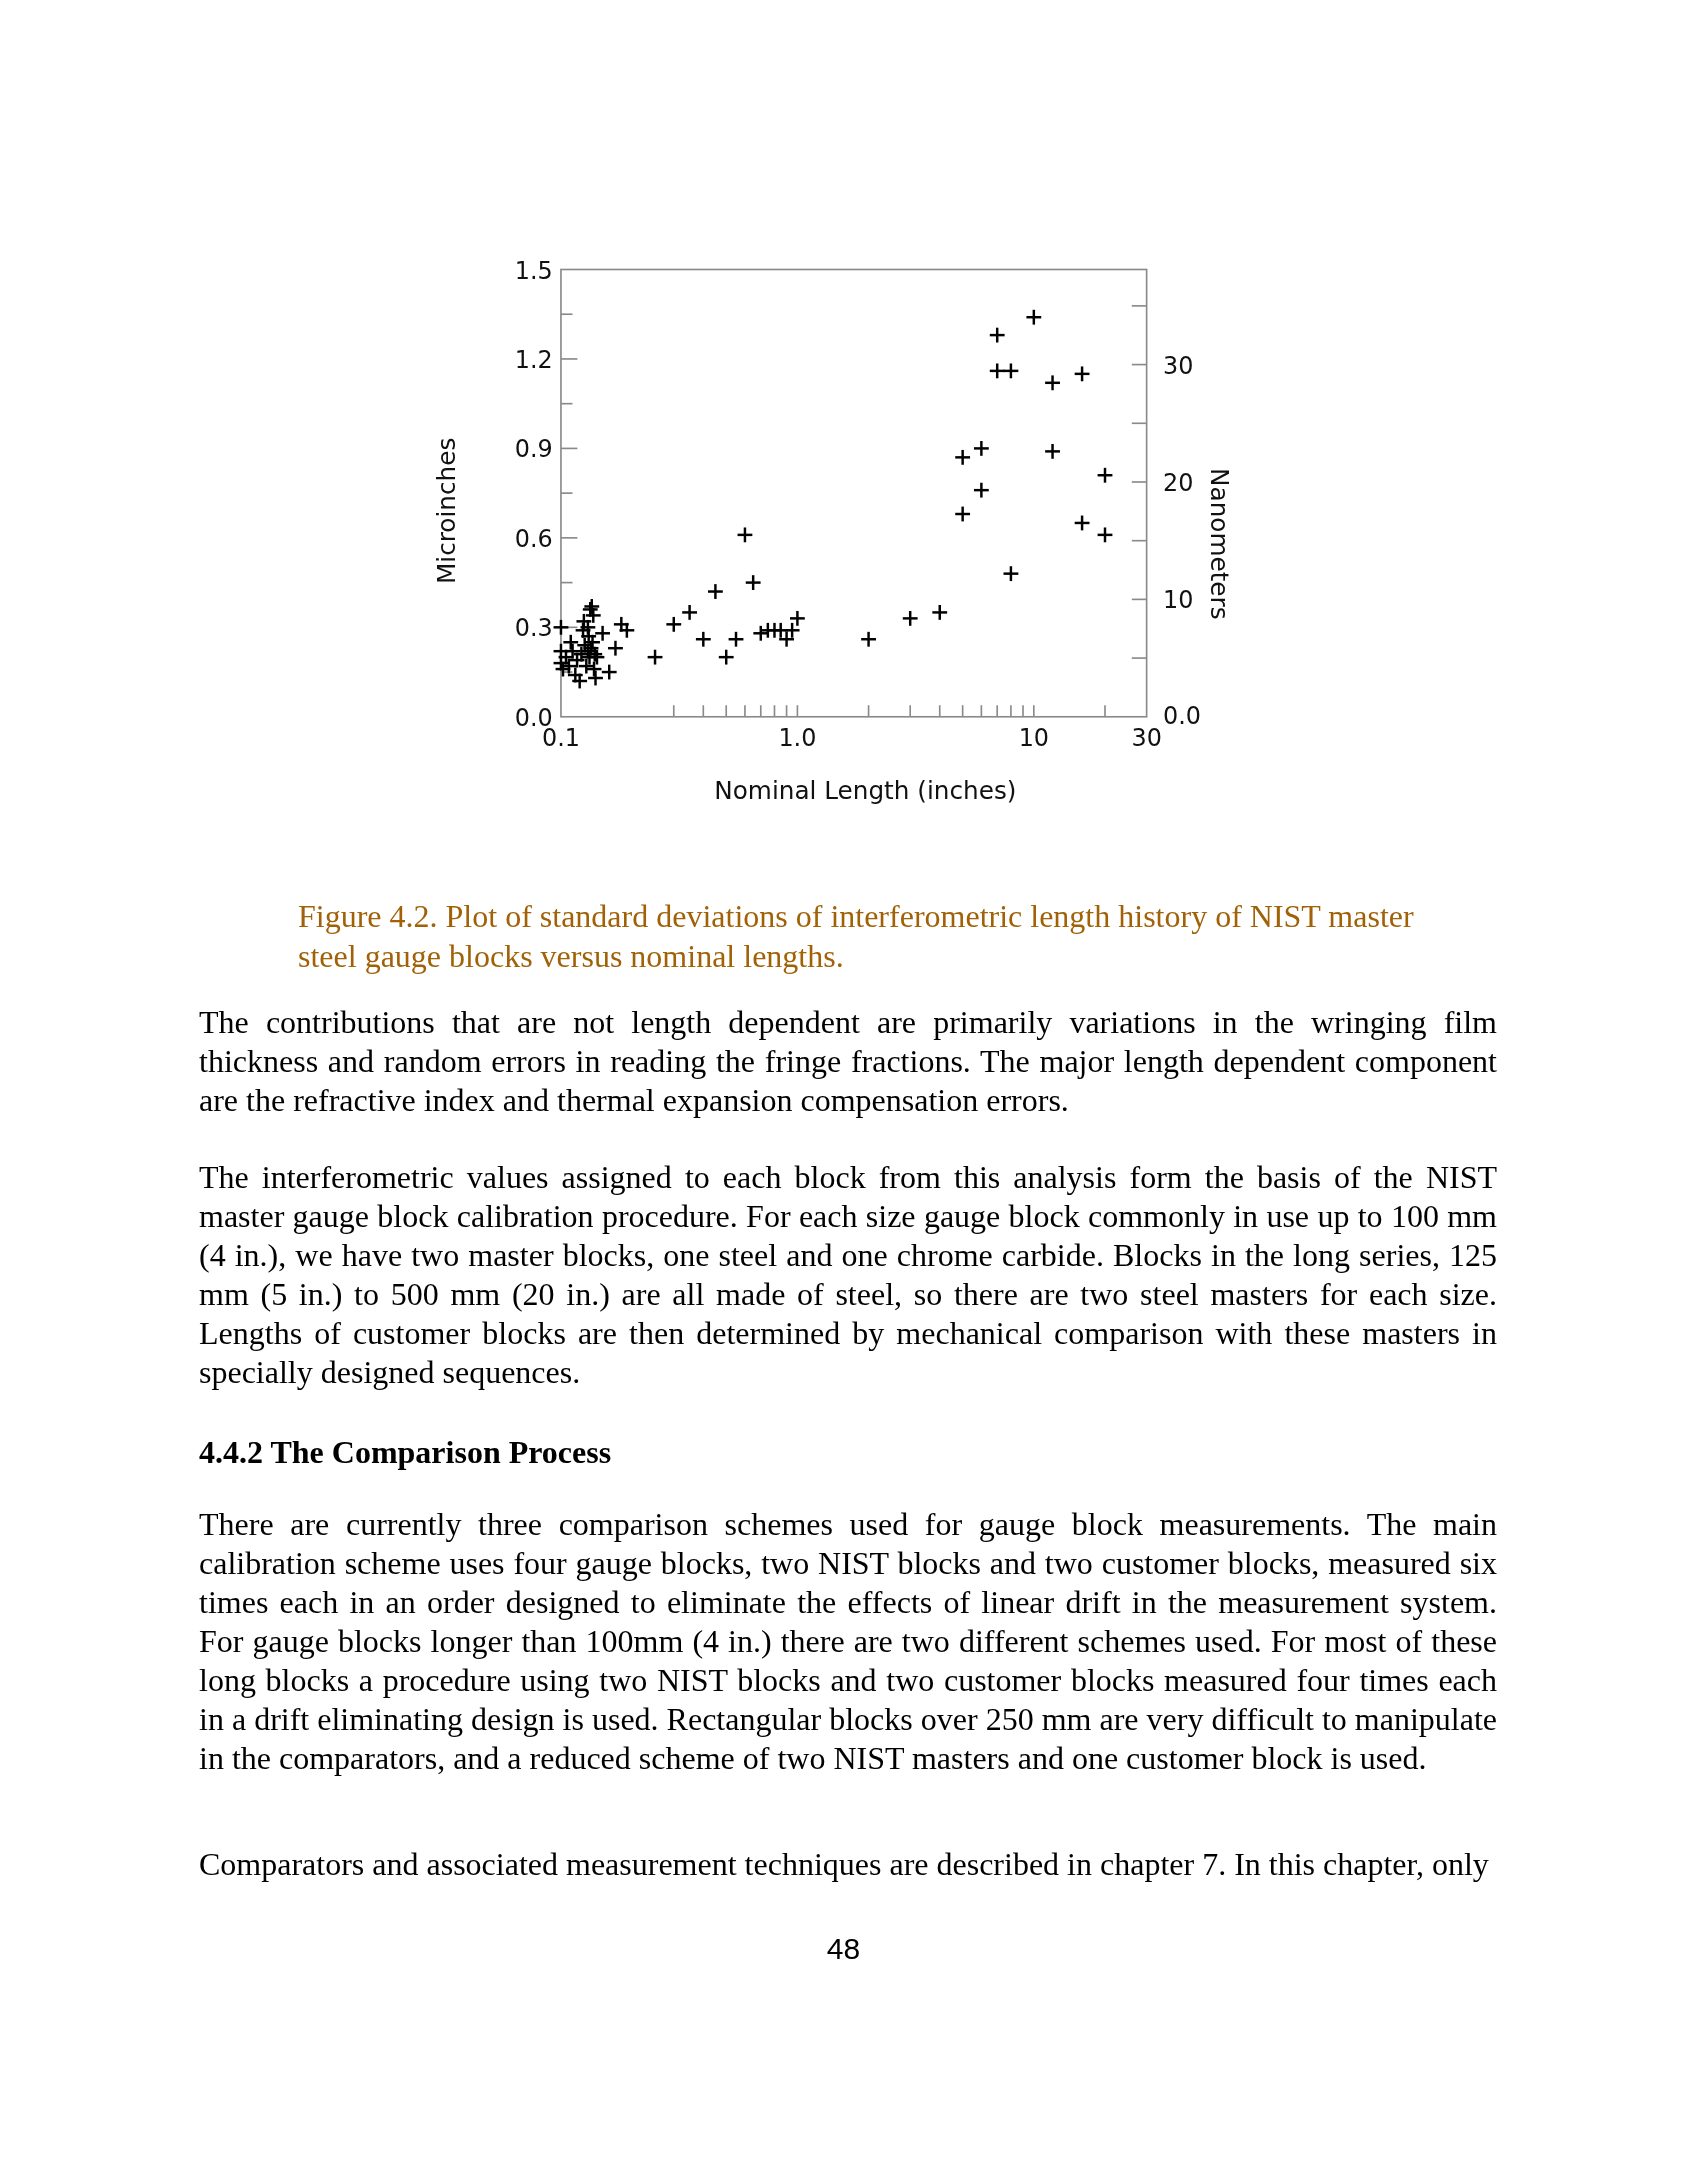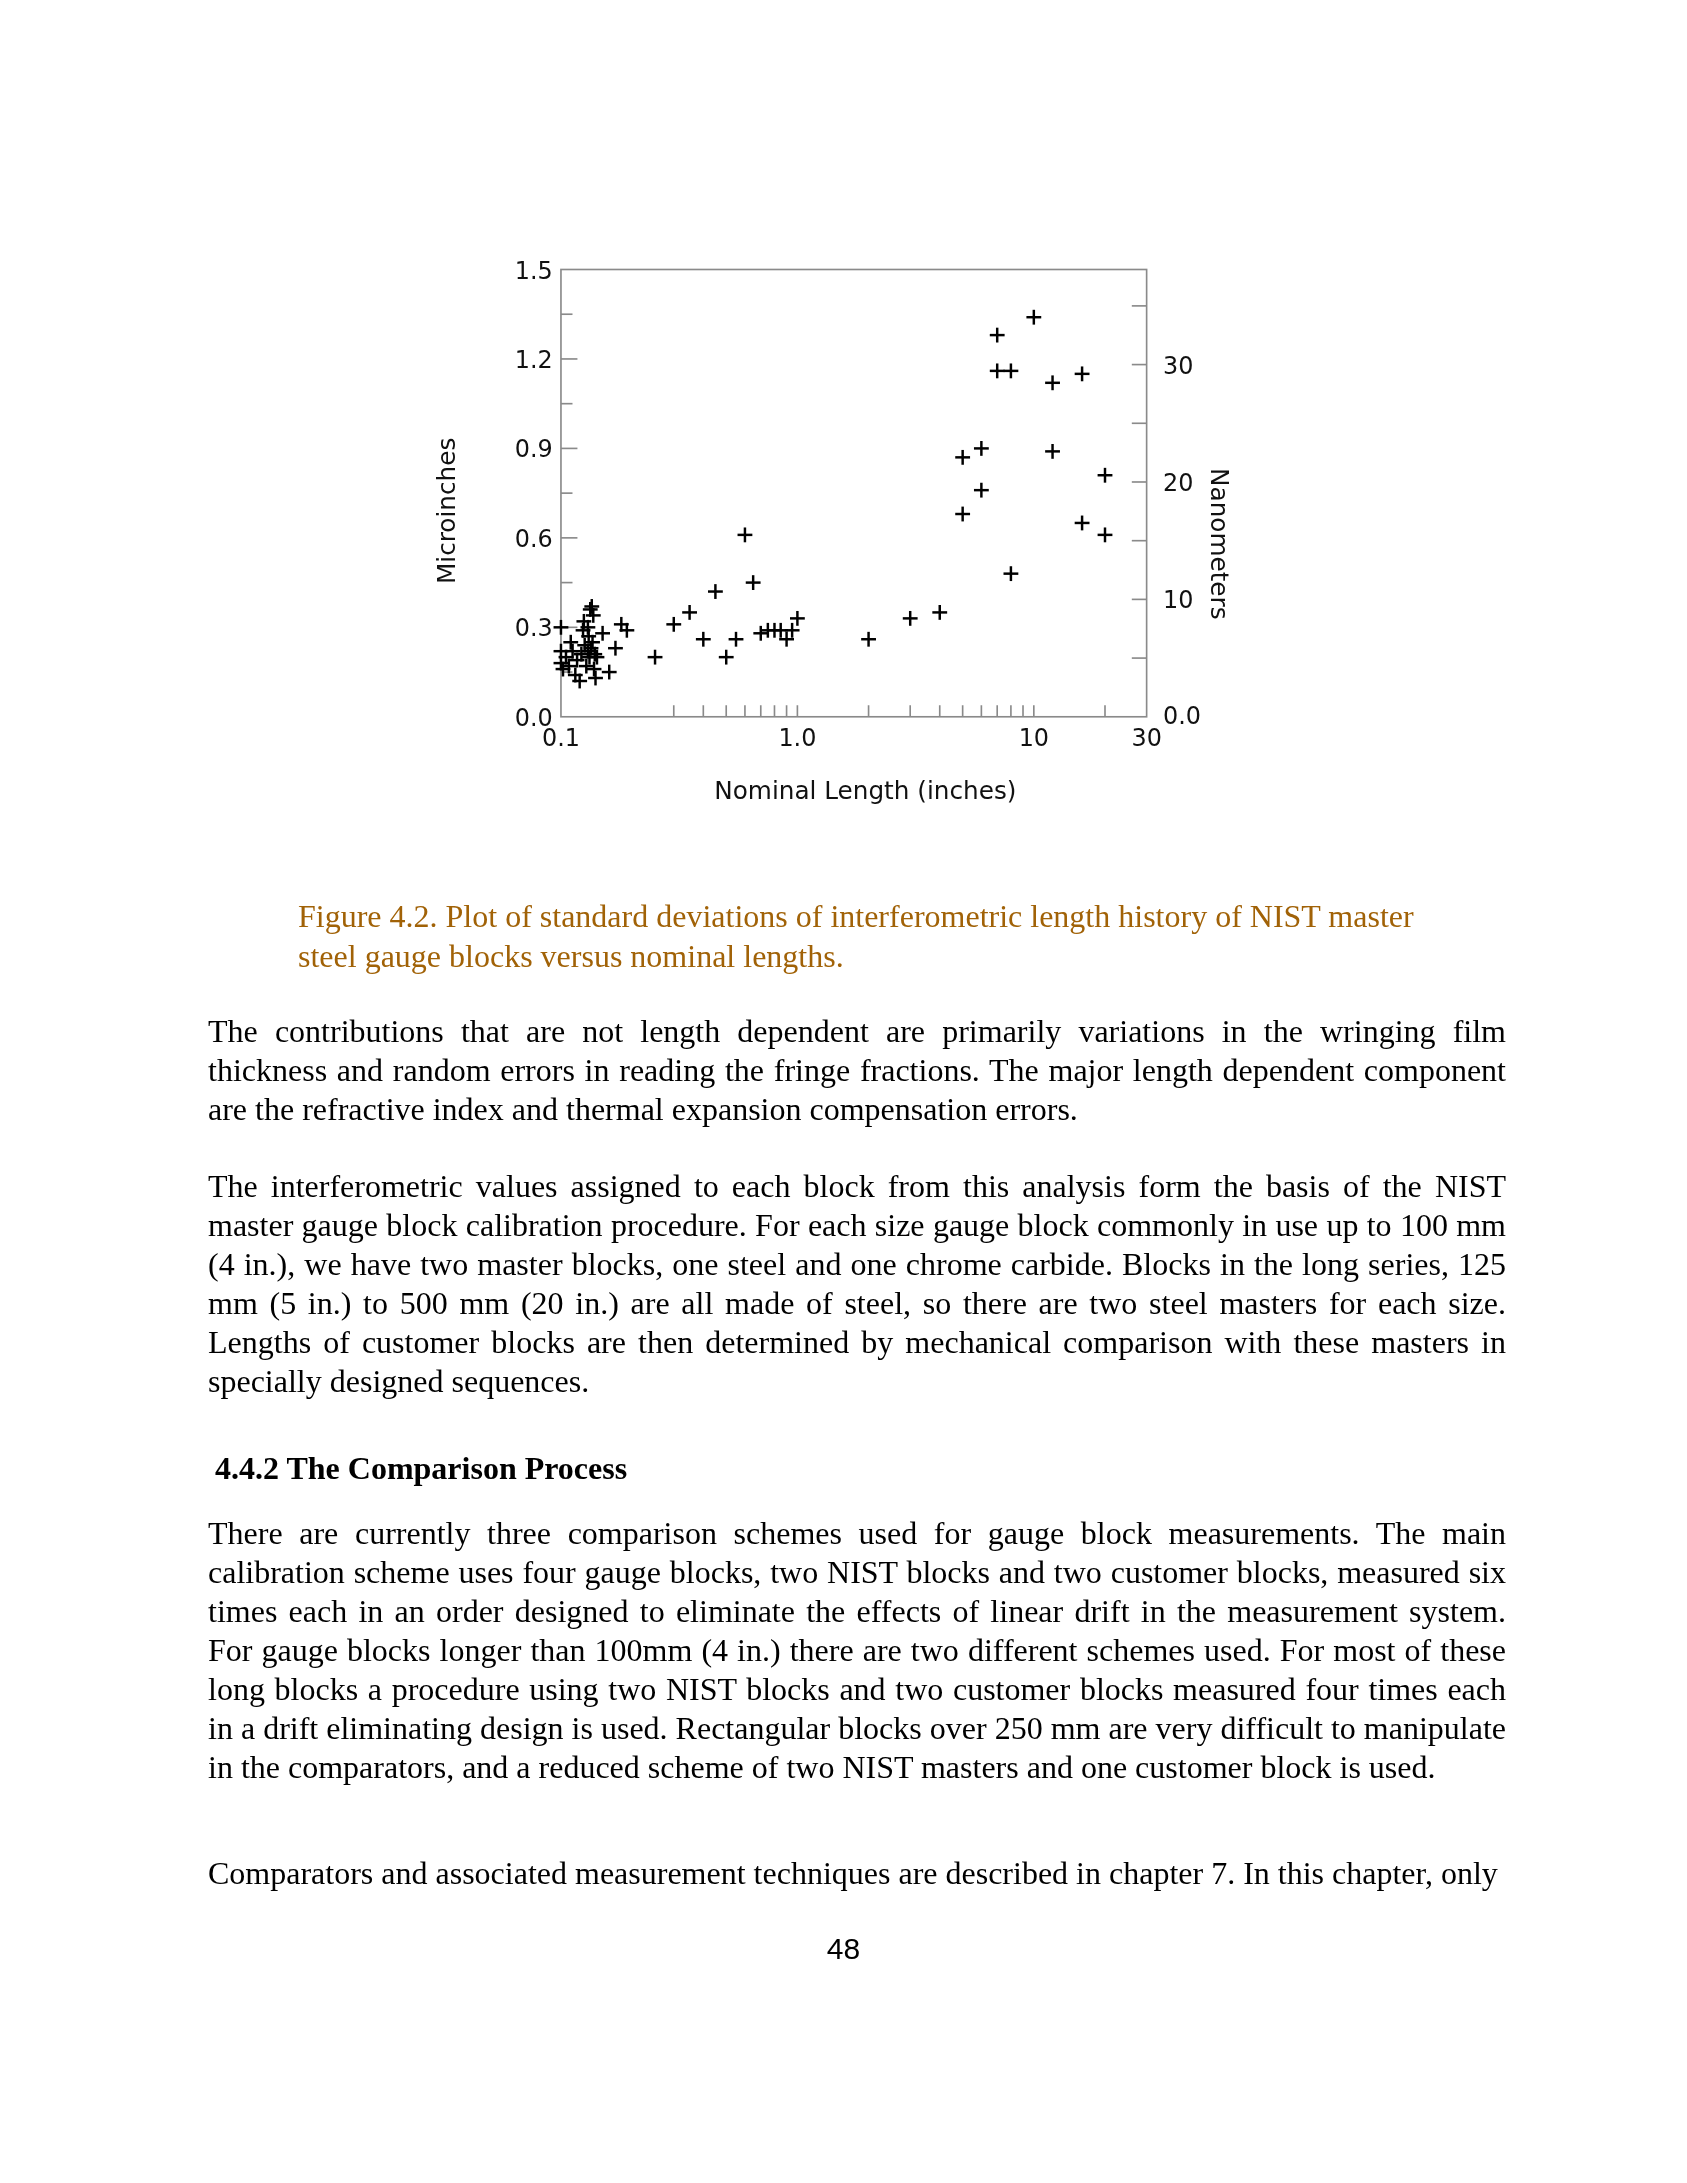--- a/index.html
+++ b/index.html
@@ -7,25 +7,25 @@
   .page { position: absolute; left: 0; top: 0; width: 1687px; height: 2183px; background: #fff; }
   .chart { position: absolute; left: 0; top: 0; }
   .chart svg text { font-family: "DejaVu Sans", sans-serif; fill: #111; }
   .caption {
     position: absolute; left: 298px; top: 896px; width: 1153px;
     font-family: "Liberation Serif", serif; font-size: 32px; line-height: 40px; color: #a16207;
   }
   .body-text {
     position: absolute; left: 199px; width: 1298px;
     font-family: "Liberation Serif", serif; font-size: 32px; line-height: 39px; color: #000;
-    text-align: justify; margin: 9px;
+    text-align: justify; margin: 0;
   }
   .heading {
     position: absolute; left: 199px; top: 1434px;
-    font-family: "Liberation Serif", serif; font-size: 32px; font-weight: bold; color: #000; margin: 16px;
+    font-family: "Liberation Serif", serif; font-size: 32px; font-weight: bold; color: #000; margin: 0;
   }
   .page-number {
     position: absolute; left: 0; width: 1687px; top: 1932px; text-align: center;
     font-family: "Liberation Sans", sans-serif; font-size: 30px; color: #000;
   }
 </style>
 </head>
 <body>
 
 <div class="page">

